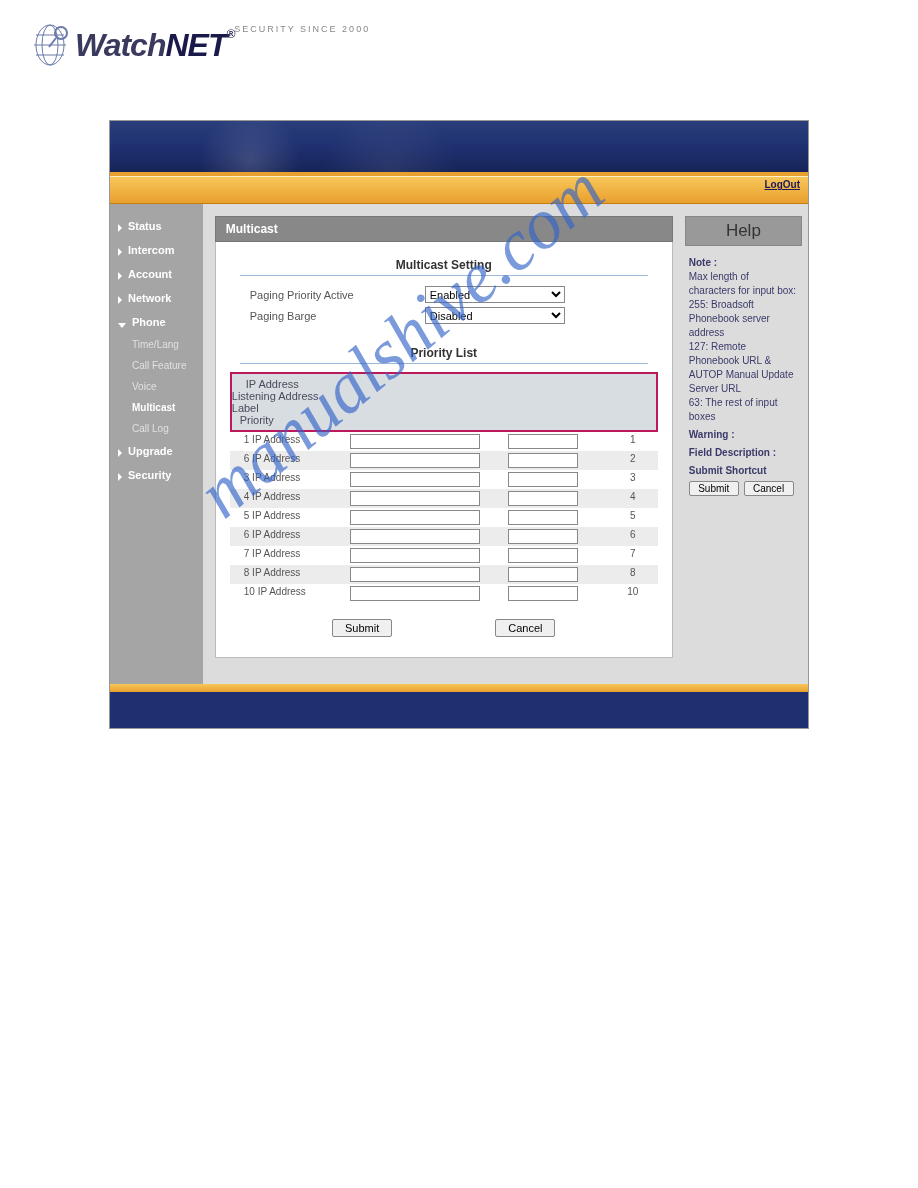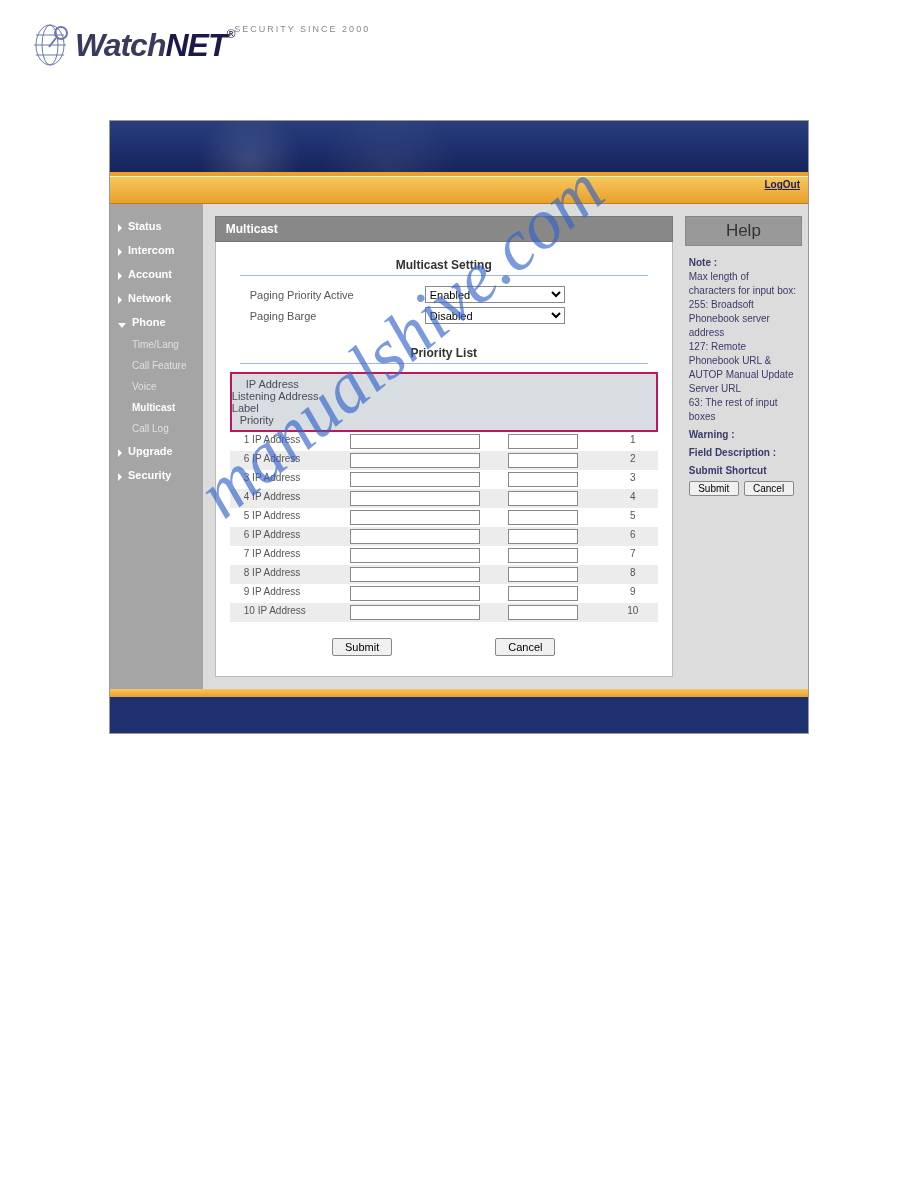--- a/index.html
+++ b/index.html
@@ -201,26 +201,20 @@
                   <div class="col-ip">7 IP Address</div>
                   <div class="col-listen"><input type="text" style=""></div>
                   <div class="col-label"><input type="text" style=""></div>
                   <div class="col-pri">7</div>
                 </div>
                 <div class="pl-row">
                   <div class="col-ip">8 IP Address</div>
                   <div class="col-listen"><input type="text" style=""></div>
                   <div class="col-label"><input type="text" style=""></div>
                   <div class="col-pri">8</div>
-                </div>
-                <div class="pl-row">
-                  <div class="col-ip">9 IP Address</div>
-                  <div class="col-listen"><input type="text" style=""></div>
-                  <div class="col-label"><input type="text" style=""></div>
-                  <div class="col-pri">9</div>
                 </div>
                 <div class="pl-row">
                   <div class="col-ip">10 IP Address</div>
                   <div class="col-listen"><input type="text" style=""></div>
                   <div class="col-label"><input type="text" style=""></div>
                   <div class="col-pri">10</div>
                 </div>
               </div>
           </div>
 

